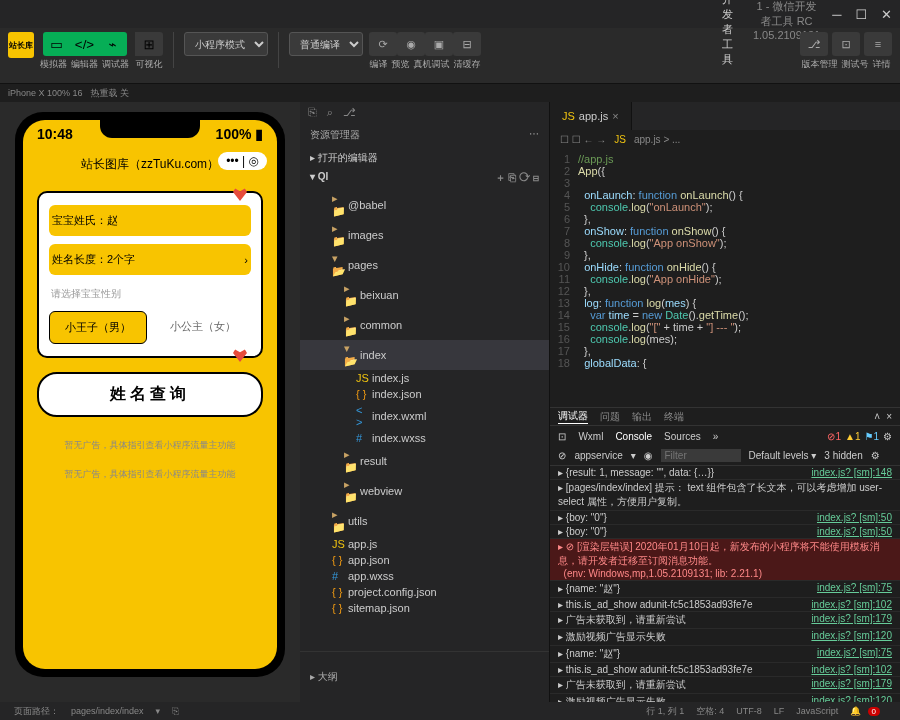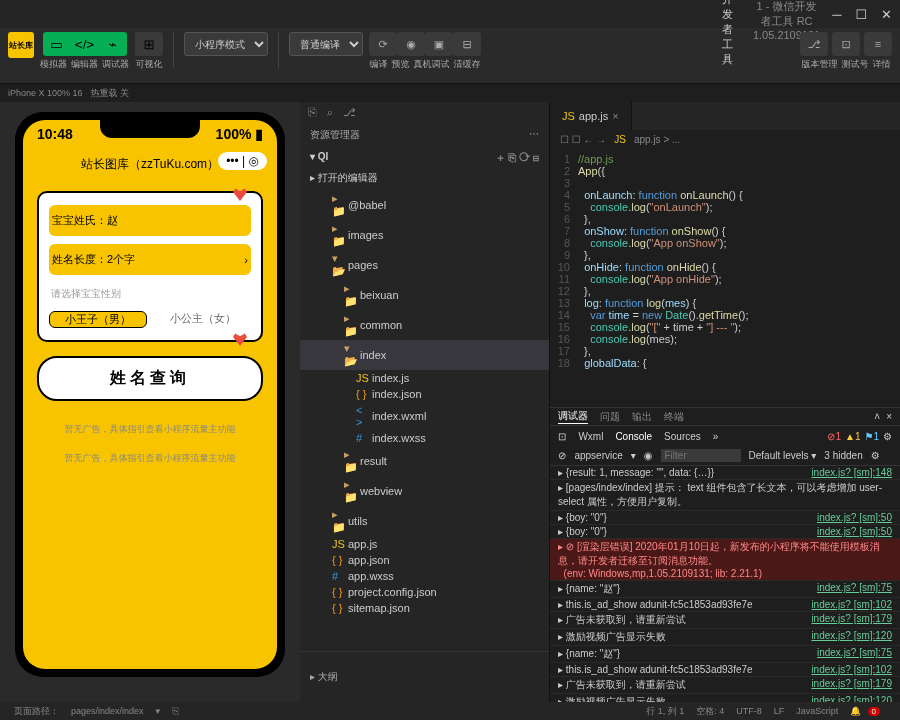--- a/index.html
+++ b/index.html
@@ -32,21 +32,21 @@
 .phone-status { display: flex; justify-content: space-between; padding: 6px 14px; font-size: 14px; color: #000; font-weight: bold; }
 .phone-header { text-align: center; color: #000; font-size: 12px; padding: 8px; position: relative; }
 .phone-header .right-dots { position: absolute; right: 10px; top: 4px; background: #fff; border-radius: 12px; padding: 2px 8px; display: flex; gap: 4px; align-items: center; }
 .card { background: #fff; border: 2px solid #000; border-radius: 10px; margin: 10px 14px; padding: 12px 10px; position: relative; }
 .card .heart { position: absolute; width: 14px; height: 14px; background: #e74c3c; clip-path: polygon(50% 100%, 0 35%, 15% 10%, 50% 30%, 85% 10%, 100% 35%); }
 .card .heart.tr { top: -6px; right: 14px; }
 .card .heart.br { bottom: -6px; right: 14px; }
 .input-row { background: #f8c400; border-radius: 6px; padding: 8px 3px; margin-bottom: 8px; color: #000; font-size: 11px; display: flex; justify-content: space-between; align-items: center; }
 .gender-label { color: #999; font-size: 10px; padding: 4px 2px; }
 .gender-row { display: flex; gap: 8px; margin-top: 6px; }
-.gender-btn { flex: 1; border-radius: 6px; text-align: center; font-size: 11px; background: #fff; color: #666; }
+.gender-btn { flex: 1; padding: 8px; border-radius: 6px; text-align: center; font-size: 11px; background: #fff; color: #666; }
 .gender-btn.active { background: #f8c400; color: #000; border: 1px solid #000; }
 .query-btn { margin: 14px 14px; background: #fff; border: 2px solid #000; border-radius: 20px; padding: 10px; text-align: center; font-size: 16px; font-weight: bold; color: #000; letter-spacing: 4px; }
 .ad-text { text-align: center; color: #888; font-size: 9px; padding: 8px; }
 .explorer { width: 250px; background: #252526; border-right: 1px solid #111; display: flex; flex-direction: column; }
 .explorer-top { height: 20px; display: flex; align-items: center; padding: 0 8px; gap: 10px; color: #888; }
 .explorer-header { padding: 6px 10px; font-size: 10px; color: #aaa; display: flex; justify-content: space-between; }
 .explorer-section { padding: 3px 10px; font-size: 10px; color: #ccc; cursor: pointer; }
 .explorer-section.bold { font-weight: bold; display: flex; justify-content: space-between; }
 .tree { padding: 2px 0; }
 .tree-item { padding: 2px 8px 2px 20px; font-size: 11px; display: flex; align-items: center; gap: 4px; cursor: pointer; }
@@ -219,25 +219,25 @@
   <div class="explorer">
     <div class="explorer-top">
       <span>⎘</span>
       <span>⌕</span>
       <span>⎇</span>
     </div>
     <div class="explorer-header">
       <span>资源管理器</span>
       <span>⋯</span>
     </div>
+    <div class="explorer-section">▸ <span>打开的编辑器</span></div>
     <div class="explorer-section bold">
       <span>▾ <span>QI</span></span>
       <span style="color:#888">＋ ⎘ ⟳ ⊟</span>
     </div>
-    <div class="explorer-section">▸ <span>打开的编辑器</span></div>
     <div class="tree" id="tree">
         <div class="tree-item indent1"><span class="tree-icon folder-icon">▸ 📁</span> @babel</div>
         <div class="tree-item indent1"><span class="tree-icon folder-icon">▸ 📁</span> images</div>
         <div class="tree-item indent1"><span class="tree-icon folder-icon">▾ 📂</span> pages</div>
         <div class="tree-item indent2"><span class="tree-icon folder-icon">▸ 📁</span> beixuan</div>
         <div class="tree-item indent2"><span class="tree-icon folder-icon">▸ 📁</span> common</div>
         <div class="tree-item indent2 selected"><span class="tree-icon folder-icon">▾ 📂</span> index</div>
         <div class="tree-item indent3"><span class="tree-icon js-icon">JS</span> index.js</div>
         <div class="tree-item indent3"><span class="tree-icon json-icon">{ }</span> index.json</div>
         <div class="tree-item indent3"><span class="tree-icon wxml-icon">&lt; &gt;</span> index.wxml</div>

